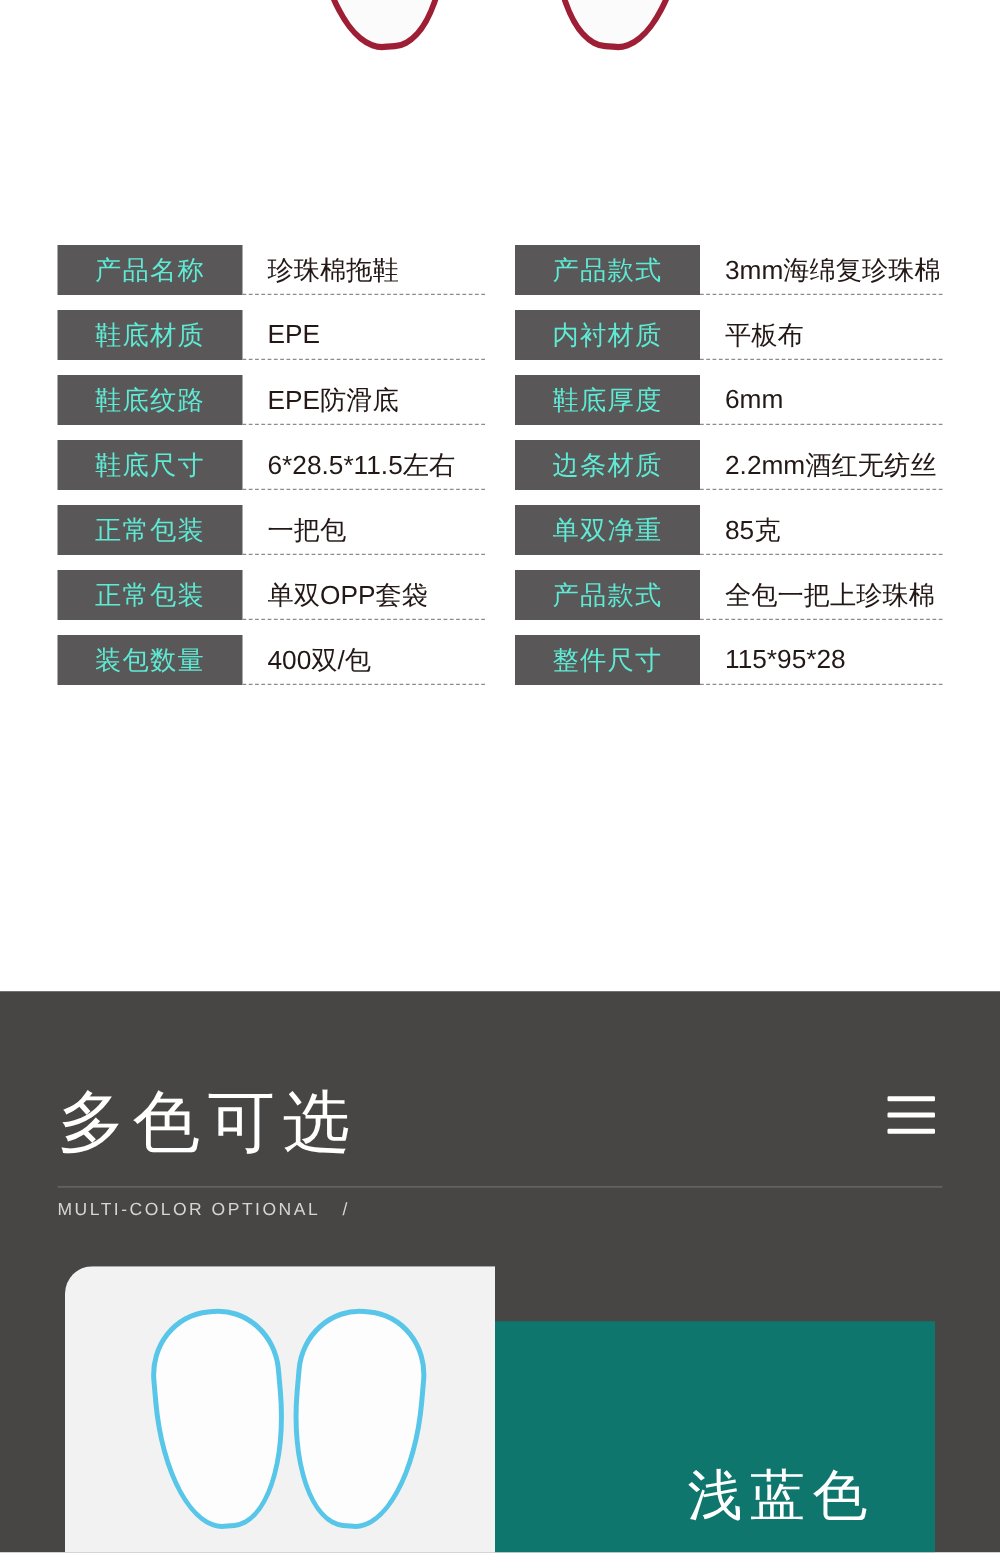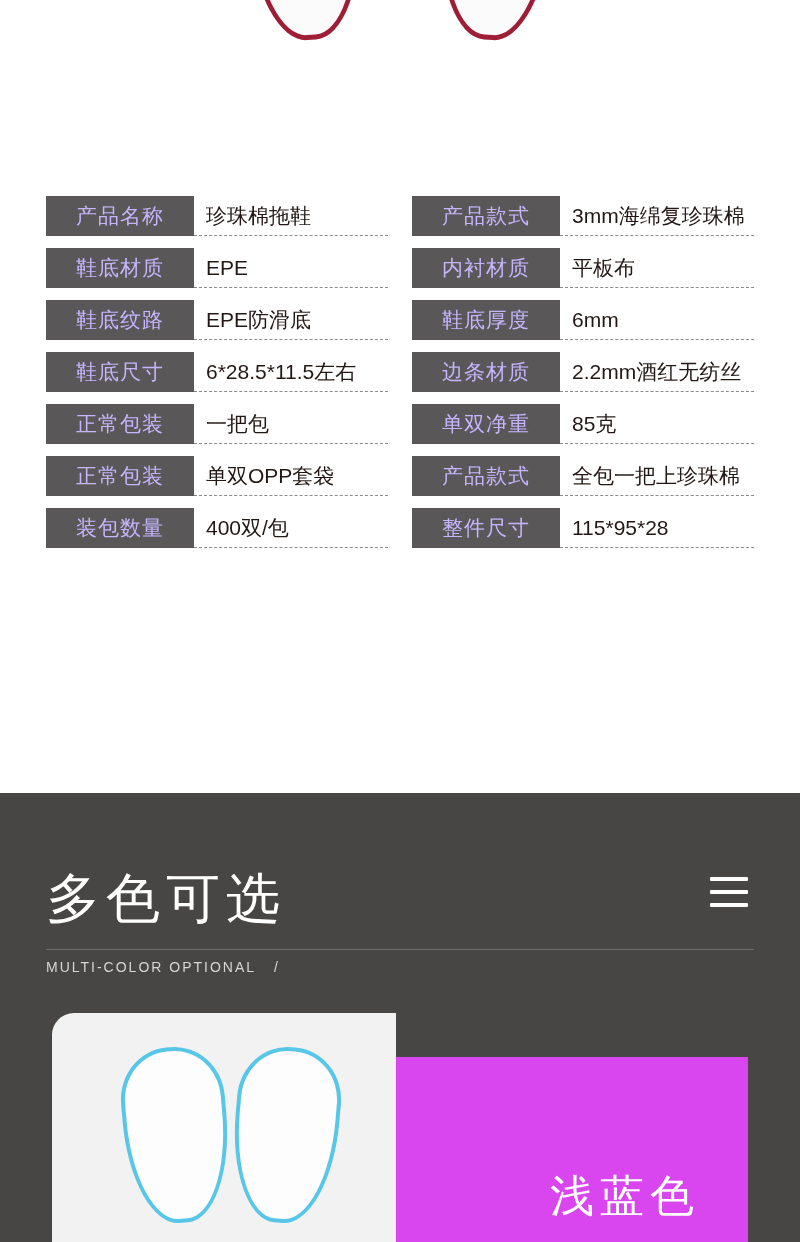--- a/index.html
+++ b/index.html
@@ -64,38 +64,38 @@
     grid-template-columns: 342px 24px 342px;
     row-gap: 12px;
   }
   .spec-row {
     display: flex;
     align-items: stretch;
     height: 40px;
   }
   .spec-label {
     background: #595757;
-    color: #c4b5fd;
+    color: #5eead4;
     font-size: 21px;
     letter-spacing: 1px;
     display: flex;
     align-items: center;
     justify-content: center;
     width: 148px;
     flex: 0 0 148px;
     height: 40px;
     box-sizing: border-box;
   }
   .spec-value {
     flex: 1;
     display: flex;
     align-items: center;
     font-size: 21px;
     color: #231815;
-    padding-left: 12px;
+    padding-left: 20px;
     border-bottom: 1px dashed #8c8c8c;
     box-sizing: border-box;
     white-space: nowrap;
     overflow: hidden;
   }
   .spacer-col { width: 24px; }
 
   
   .dark-section {
     position: absolute;
@@ -176,21 +176,21 @@
     background: #fdfdfd;
     border: 4px solid #58c6e8;
     box-sizing: border-box;
     border-radius: 48% 48% 46% 46% / 30% 30% 60% 60%;
     top: 34px;
   }
   .card-photo .sl.l { left: 72px; transform: rotate(-5deg); }
   .card-photo .sl.r { left: 182px; transform: rotate(5deg); }
   .card-swatch {
     flex: 1;
-    background: #d946ef;
+    background: #0f766e;
     position: relative;
     margin-top: 44px;
   }
   .swatch-label {
     position: absolute;
     bottom: 16px;
     right: 48px;
     color: #ffffff;
     font-size: 44px;
     letter-spacing: 6px;

